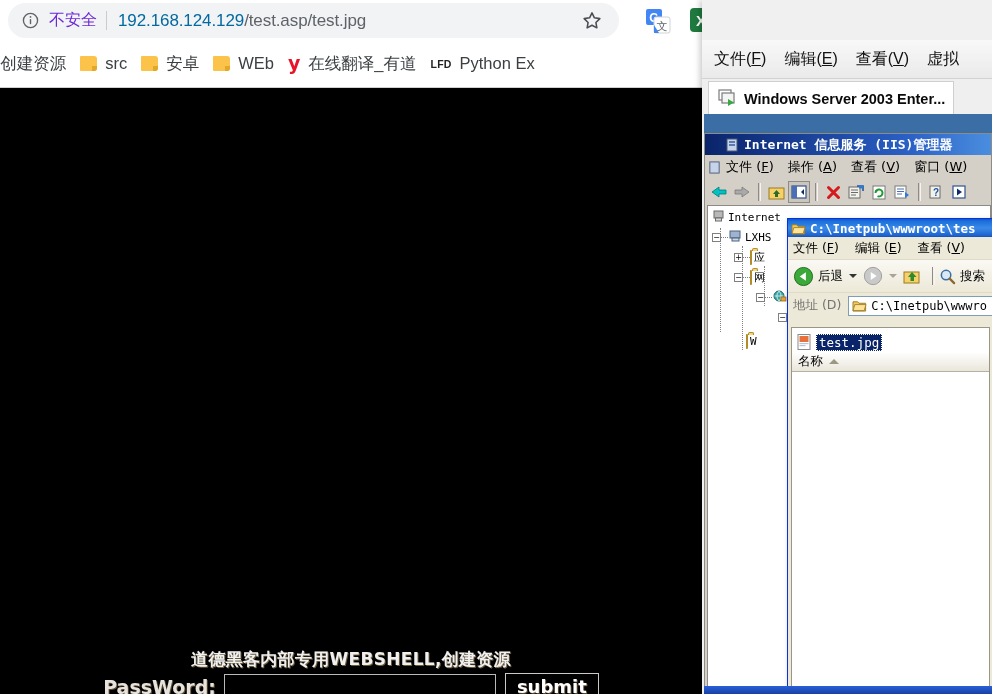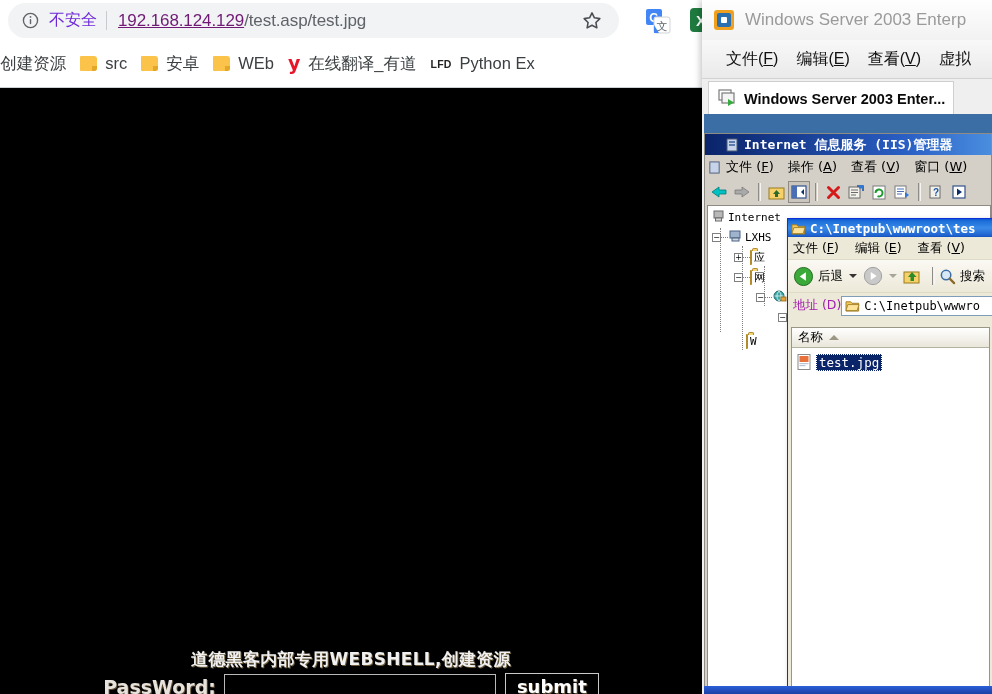--- a/index.html
+++ b/index.html
@@ -60,21 +60,21 @@
     background: #c8cbcf;
     margin-right: 11px;
     flex: 0 0 auto;
   }
   #url-text {
     font-size: 17px;
     color: #5f6368;
     white-space: nowrap;
     letter-spacing: -0.1px;
   }
-  #url-text .host { color: #701a75; text-decoration: underline; }
+  #url-text .host { color: #0369a1; }
   #star-button {
     position: absolute;
     left: 575px; top: 4px;
     width: 34px; height: 34px;
     display: flex; align-items: center; justify-content: center;
     border-radius: 50%;
   }
   #translate-ext {
     position: absolute;
     left: 643px; top: 6px;
@@ -235,21 +235,21 @@
     white-space: nowrap;
     overflow: hidden;
   }
   #vm-menubar {
     position: absolute;
     left: 0; top: 40px;
     width: 290px; height: 38px;
     background: linear-gradient(#f8f8f8, #eaeaea);
     display: flex;
     align-items: center;
-    padding-left: 24px;
+    padding-left: 12px;
     box-sizing: border-box;
     white-space: nowrap;
   }
   .vm-menu-item {
     font-size: 16px;
     color: #111;
     margin-right: 18px;
     white-space: nowrap;
   }
   .vm-menu-item .ul { text-decoration: underline; }
@@ -519,21 +519,21 @@
     height: 26px;
     background: #ece9d8;
     display: flex;
     align-items: center;
     padding-left: 5px;
     box-sizing: border-box;
     white-space: nowrap;
     border-top: 1px solid #dfdbc8;
   }
   #exp-addr-label {
-    font-size: 12.5px; color: #a21caf; margin-right: 0;
+    font-size: 12.5px; color: #737373; margin-right: 7px;
     font-family: "DejaVu Sans", sans-serif;
     white-space: nowrap;
   }
   #exp-addr-field {
     flex: 1 1 auto;
     height: 20px;
     background: #ffffff;
     border: 1px solid #7f9db9;
     display: flex;
     align-items: center;
@@ -686,28 +686,20 @@
       <div id="pw-row">
         <span id="pw-label">PassWord:</span>
         <input id="pw-input" type="password" placeholder="" style="">
         <button id="pw-submit">submit</button>
       </div>
     </div>
   </div>
 
   <div id="vmware-window">
 
-    <div id="vm-titlebar">
-      <svg width="24" height="24" viewBox="0 0 24 24">
-        <rect x="2" y="2" width="20" height="20" rx="3" fill="#f0a01e"></rect>
-        <rect x="5" y="5" width="14" height="14" rx="2" fill="#2a6fb0"></rect>
-        <rect x="9" y="9" width="6" height="6" rx="1" fill="#ffffff"></rect>
-      </svg>
-      <span id="vm-title-text">Windows Server 2003 Enterp</span>
-    </div>
 
     <div id="vm-menubar">
       <span class="vm-menu-item">文件(<span class="ul">F</span>)</span>
       <span class="vm-menu-item">编辑(<span class="ul">E</span>)</span>
       <span class="vm-menu-item">查看(<span class="ul">V</span>)</span>
       <span class="vm-menu-item">虚拟</span>
     </div>
 
     <div id="vm-tabstrip">
       <div id="vm-tab">
@@ -928,33 +920,33 @@
           <div id="exp-addr-field">
             <svg width="15" height="13" viewBox="0 0 16 14" style="flex:0 0 auto">
               <path d="M1 3 h5 l1.4 1.6 h7.2 v8.4 h-13.6 Z" fill="#f6c95b" stroke="#9a7a20" stroke-width="1"></path>
               <path d="M3 6 h12 l-2 6.5 h-12 Z" fill="#fde29a" stroke="#9a7a20" stroke-width="0.9"></path>
             </svg>
             <span id="exp-addr-text">C:\Inetpub\wwwro</span>
           </div>
         </div>
 
         <div id="exp-list">
-          <div id="exp-colhdr">
-            <span id="exp-colhdr-text">名称</span>
-            <span class="sort-arrow"></span>
-          </div>
           <div id="exp-item-row">
             <svg width="15" height="16" viewBox="0 0 15 16" style="flex:0 0 auto">
               <rect x="1" y="0.5" width="12" height="15" fill="#ffffff" stroke="#8a8a8a" stroke-width="1"></rect>
               <rect x="2.5" y="2" width="9" height="6" fill="#e8703a"></rect>
               <rect x="2.5" y="9" width="9" height="1.2" fill="#b8c4d4"></rect>
               <rect x="2.5" y="11" width="6" height="1.2" fill="#b8c4d4"></rect>
             </svg>
             <span id="exp-item-name">test.jpg</span>
           </div>
+          <div id="exp-colhdr">
+            <span id="exp-colhdr-text">名称</span>
+            <span class="sort-arrow"></span>
+          </div>
         </div>
 
       </div>
 
       <div id="taskbar"></div>
     </div>
   </div>
 </div>
 
 </body></html>

